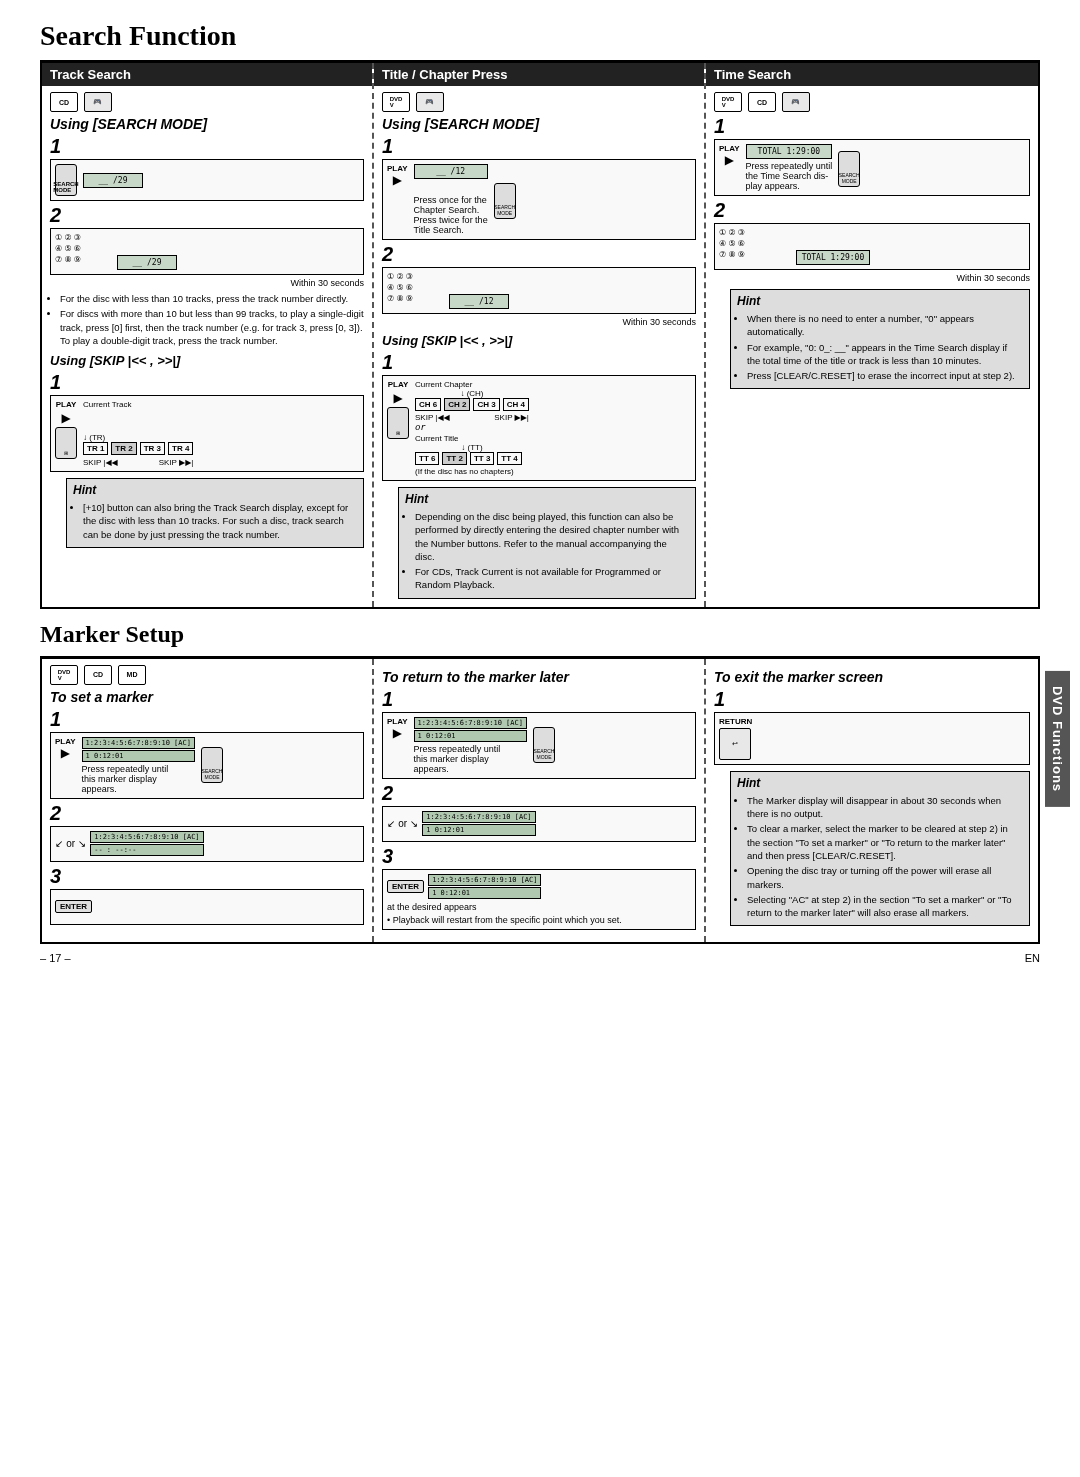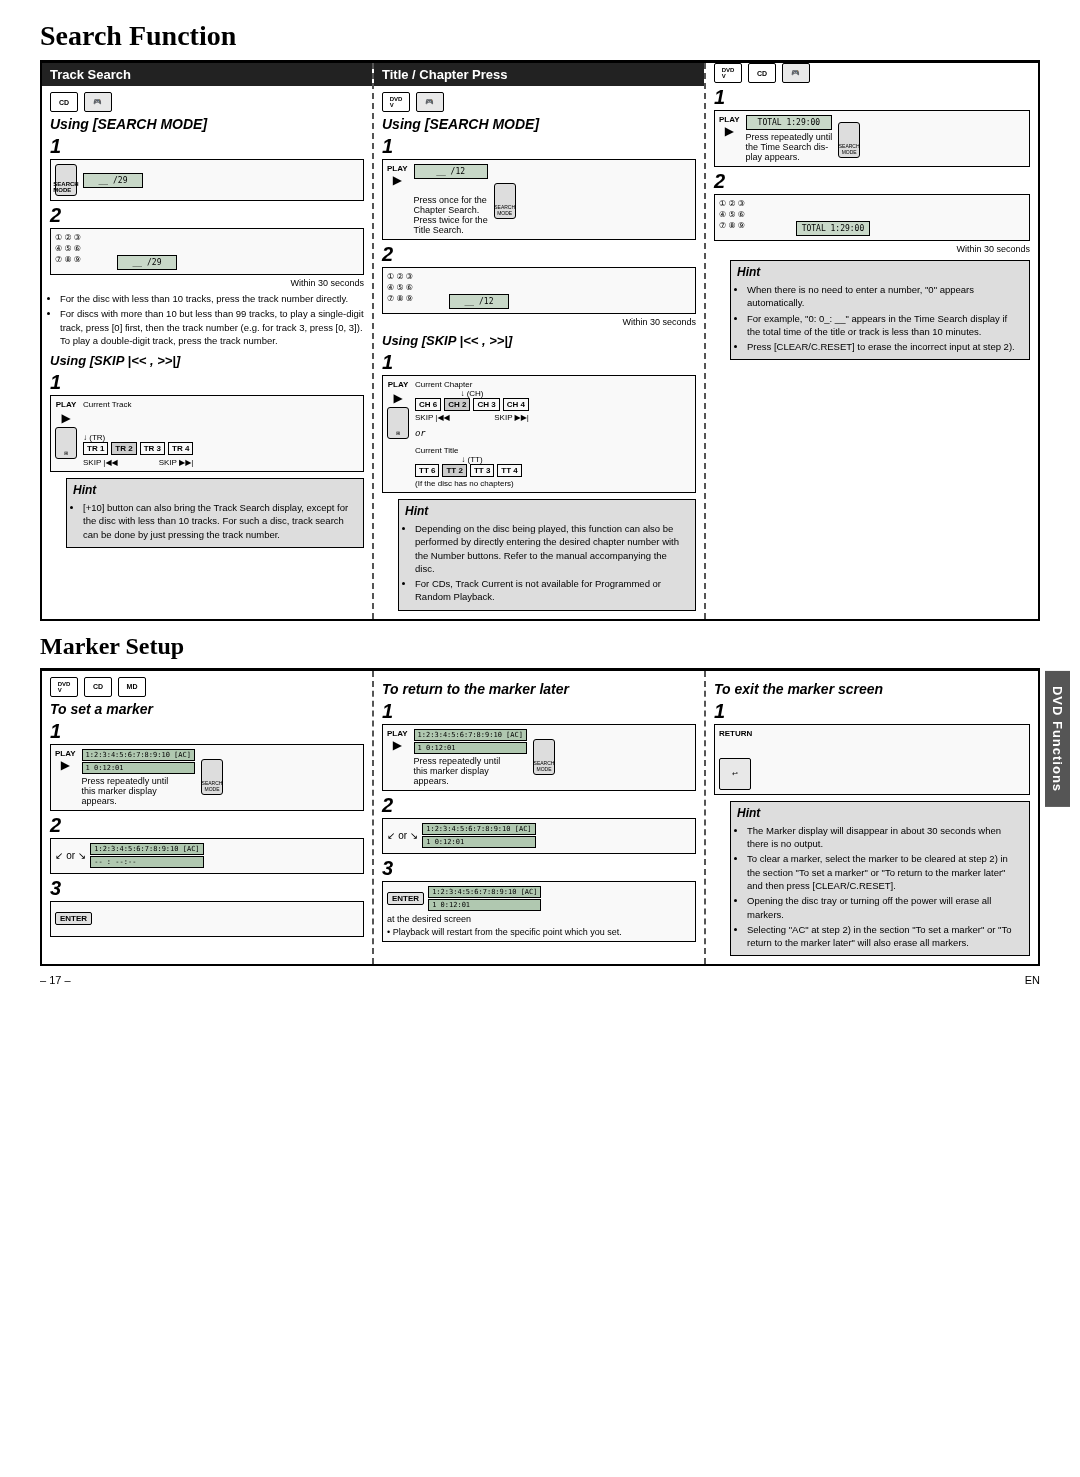--- a/index.html
+++ b/index.html
@@ -214,21 +214,21 @@
     .section-gap { height: 12px; }
     .enter-icon {
       display: inline-block;
       border: 1.5px solid #000;
       border-radius: 2px;
       padding: 1px 4px;
       font-size: 8px;
       background: #e0e0e0;
       font-weight: bold;
     }
-    .or-text { font-size: 9px; font-style: italic; margin: 7px 0; font-family: Liberation Mono, monospace; }
+    .or-text { font-size: 9px; font-style: italic; margin: 1px 0; font-family: Liberation Mono, monospace; }
     .small-screen {
       border: 1px solid #000;
       background: #b0c8b0;
       padding: 1px 3px;
       font-size: 7px;
       font-family: monospace;
       white-space: nowrap;
     }
   </style>
 </head>
@@ -408,20 +408,21 @@
     <div class="hint-box">
       <div class="hint-title">Hint</div>
       <ul class="bullet-list">
         <li>Depending on the disc being played, this function can also be performed by directly entering the desired chapter number with the Number buttons. Refer to the manual accompanying the disc.</li>
         <li>For CDs, Track Current is not available for Programmed or Random Playback.</li>
       </ul>
     </div>
   </div>
 
   <div class="col">
+    <div class="col-header">Time Search</div>
     <div class="disc-icons">
       <div class="disc-icon dvd">
           <span style="font-size:6px;font-weight:bold;">DVD<br>V</span>
         </div>
       <div class="disc-icon cd">
           <span style="font-size:7px;font-weight:bold;">CD</span>
         </div>
       <div class="remote-icon">🎮</div>
     </div>
 
@@ -586,36 +587,36 @@
         <span class="step-num">3</span>
         <div class="diagram-box">
           <div style="display:flex;flex-direction:column;gap:3px;width:100%;">
             <div style="display:flex;gap:4px;align-items:center;">
               <div class="enter-icon">ENTER</div>
               <div>
                 <div class="small-screen">1:2:3:4:5:6:7:8:9:10 [AC]</div>
                 <div class="small-screen" style="margin-top:1px;">1 0:12:01</div>
               </div>
             </div>
-            <div style="font-size:9px;">at the desired screen</div>
+            <div style="font-size:9px;">at the desired appears</div>
             <div style="font-size:9px;">• Playback will restart from the specific point which you set.</div>
           </div>
         </div>
       </div>
     </div>
   </div>
 
   <div class="marker-col">
     <div style="padding-top:6px;">
       <div class="section-subtitle">To exit the marker screen</div>
 
       <div class="step-block">
         <span class="step-num">1</span>
         <div class="diagram-box">
-          <div style="display:flex;flex-direction:column;align-items:flex-start;gap:20px;">
+          <div style="display:flex;flex-direction:column;align-items:flex-start;gap:2px;">
             <div style="font-size:8px;font-weight:bold;">RETURN</div>
             <div class="remote-icon" style="width:32px;height:32px;">↩</div>
           </div>
         </div>
       </div>
 
       <div class="hint-box">
         <div class="hint-title">Hint</div>
         <ul class="bullet-list">
           <li>The Marker display will disappear in about 30 seconds when there is no output.</li>

